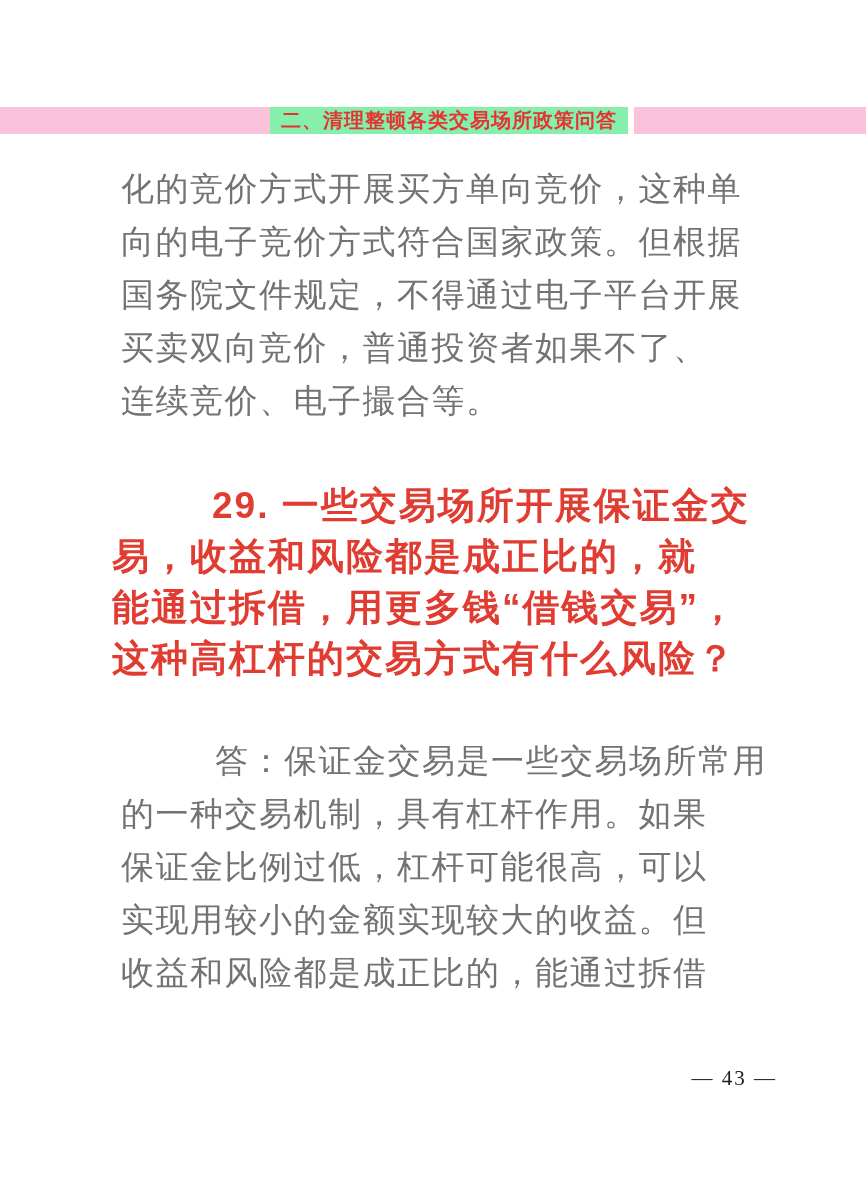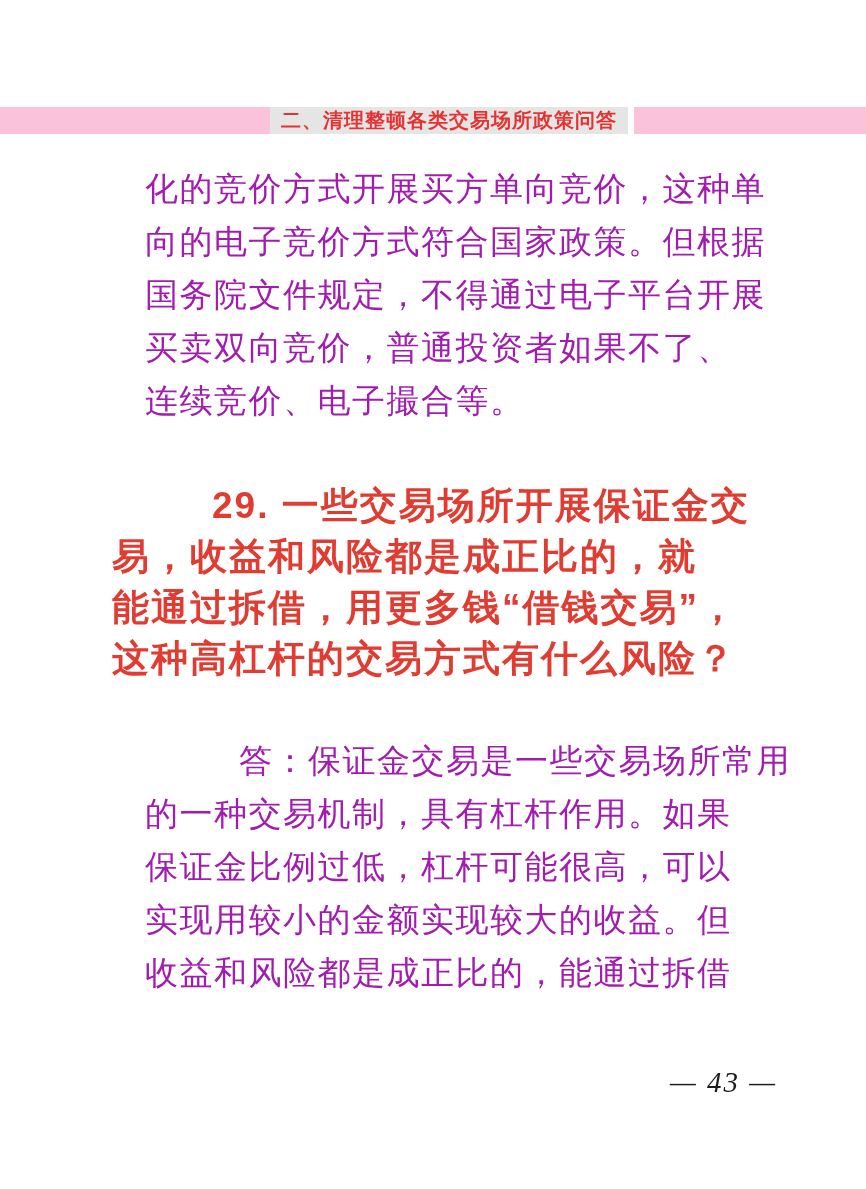--- a/index.html
+++ b/index.html
@@ -21,56 +21,54 @@
   .pink-right{flex:1 1 auto;margin-left:6px;}
   .header-title{
     flex:0 0 auto;
     padding:0 11px;
     display:flex;align-items:center;justify-content:center;
     font-family:"Liberation Sans","DejaVu Sans",sans-serif;
     font-weight:bold;
     font-size:20px;
     letter-spacing:1px;
     color:#e53333;
-    background:#e5e5e5;
+    background:#86efac;
     white-space:nowrap;
   }
   
   .para{
     position:absolute;
-    color:#a21caf;
+    color:#737373;
     font-size:33px;
     letter-spacing:1.5px;
     white-space:nowrap;
-    margin-left:24px;
   }
   .para .line{height:53px;line-height:53px;}
   .para1{left:121px;top:163px;}
   .answer{left:121px;top:735px;}
   .answer .line.first{padding-left:94px;}
   
   .question{
     position:absolute;left:112px;top:480px;
     color:#e03c32;
     font-family:"Liberation Sans","DejaVu Sans",sans-serif;
     font-weight:bold;
     font-size:37px;
     letter-spacing:2px;
     white-space:nowrap;
   }
   .question .line{height:51px;line-height:51px;}
   .question .line.first{padding-left:100px;text-align:center;}
   
   .footer{
     position:absolute;top:1066px;right:89px;
-    font-size:29px;
+    font-size:21px;
     color:#1c1c1c;
     letter-spacing:2px;
     white-space:nowrap;
-    font-style:italic;
   }
 </style>
 </head>
 <body>
 
 <div class="page">
 
   <div class="header">
     <div class="pink-block pink-left"></div>
     <div class="header-title">二、清理整顿各类交易场所政策问答</div>

